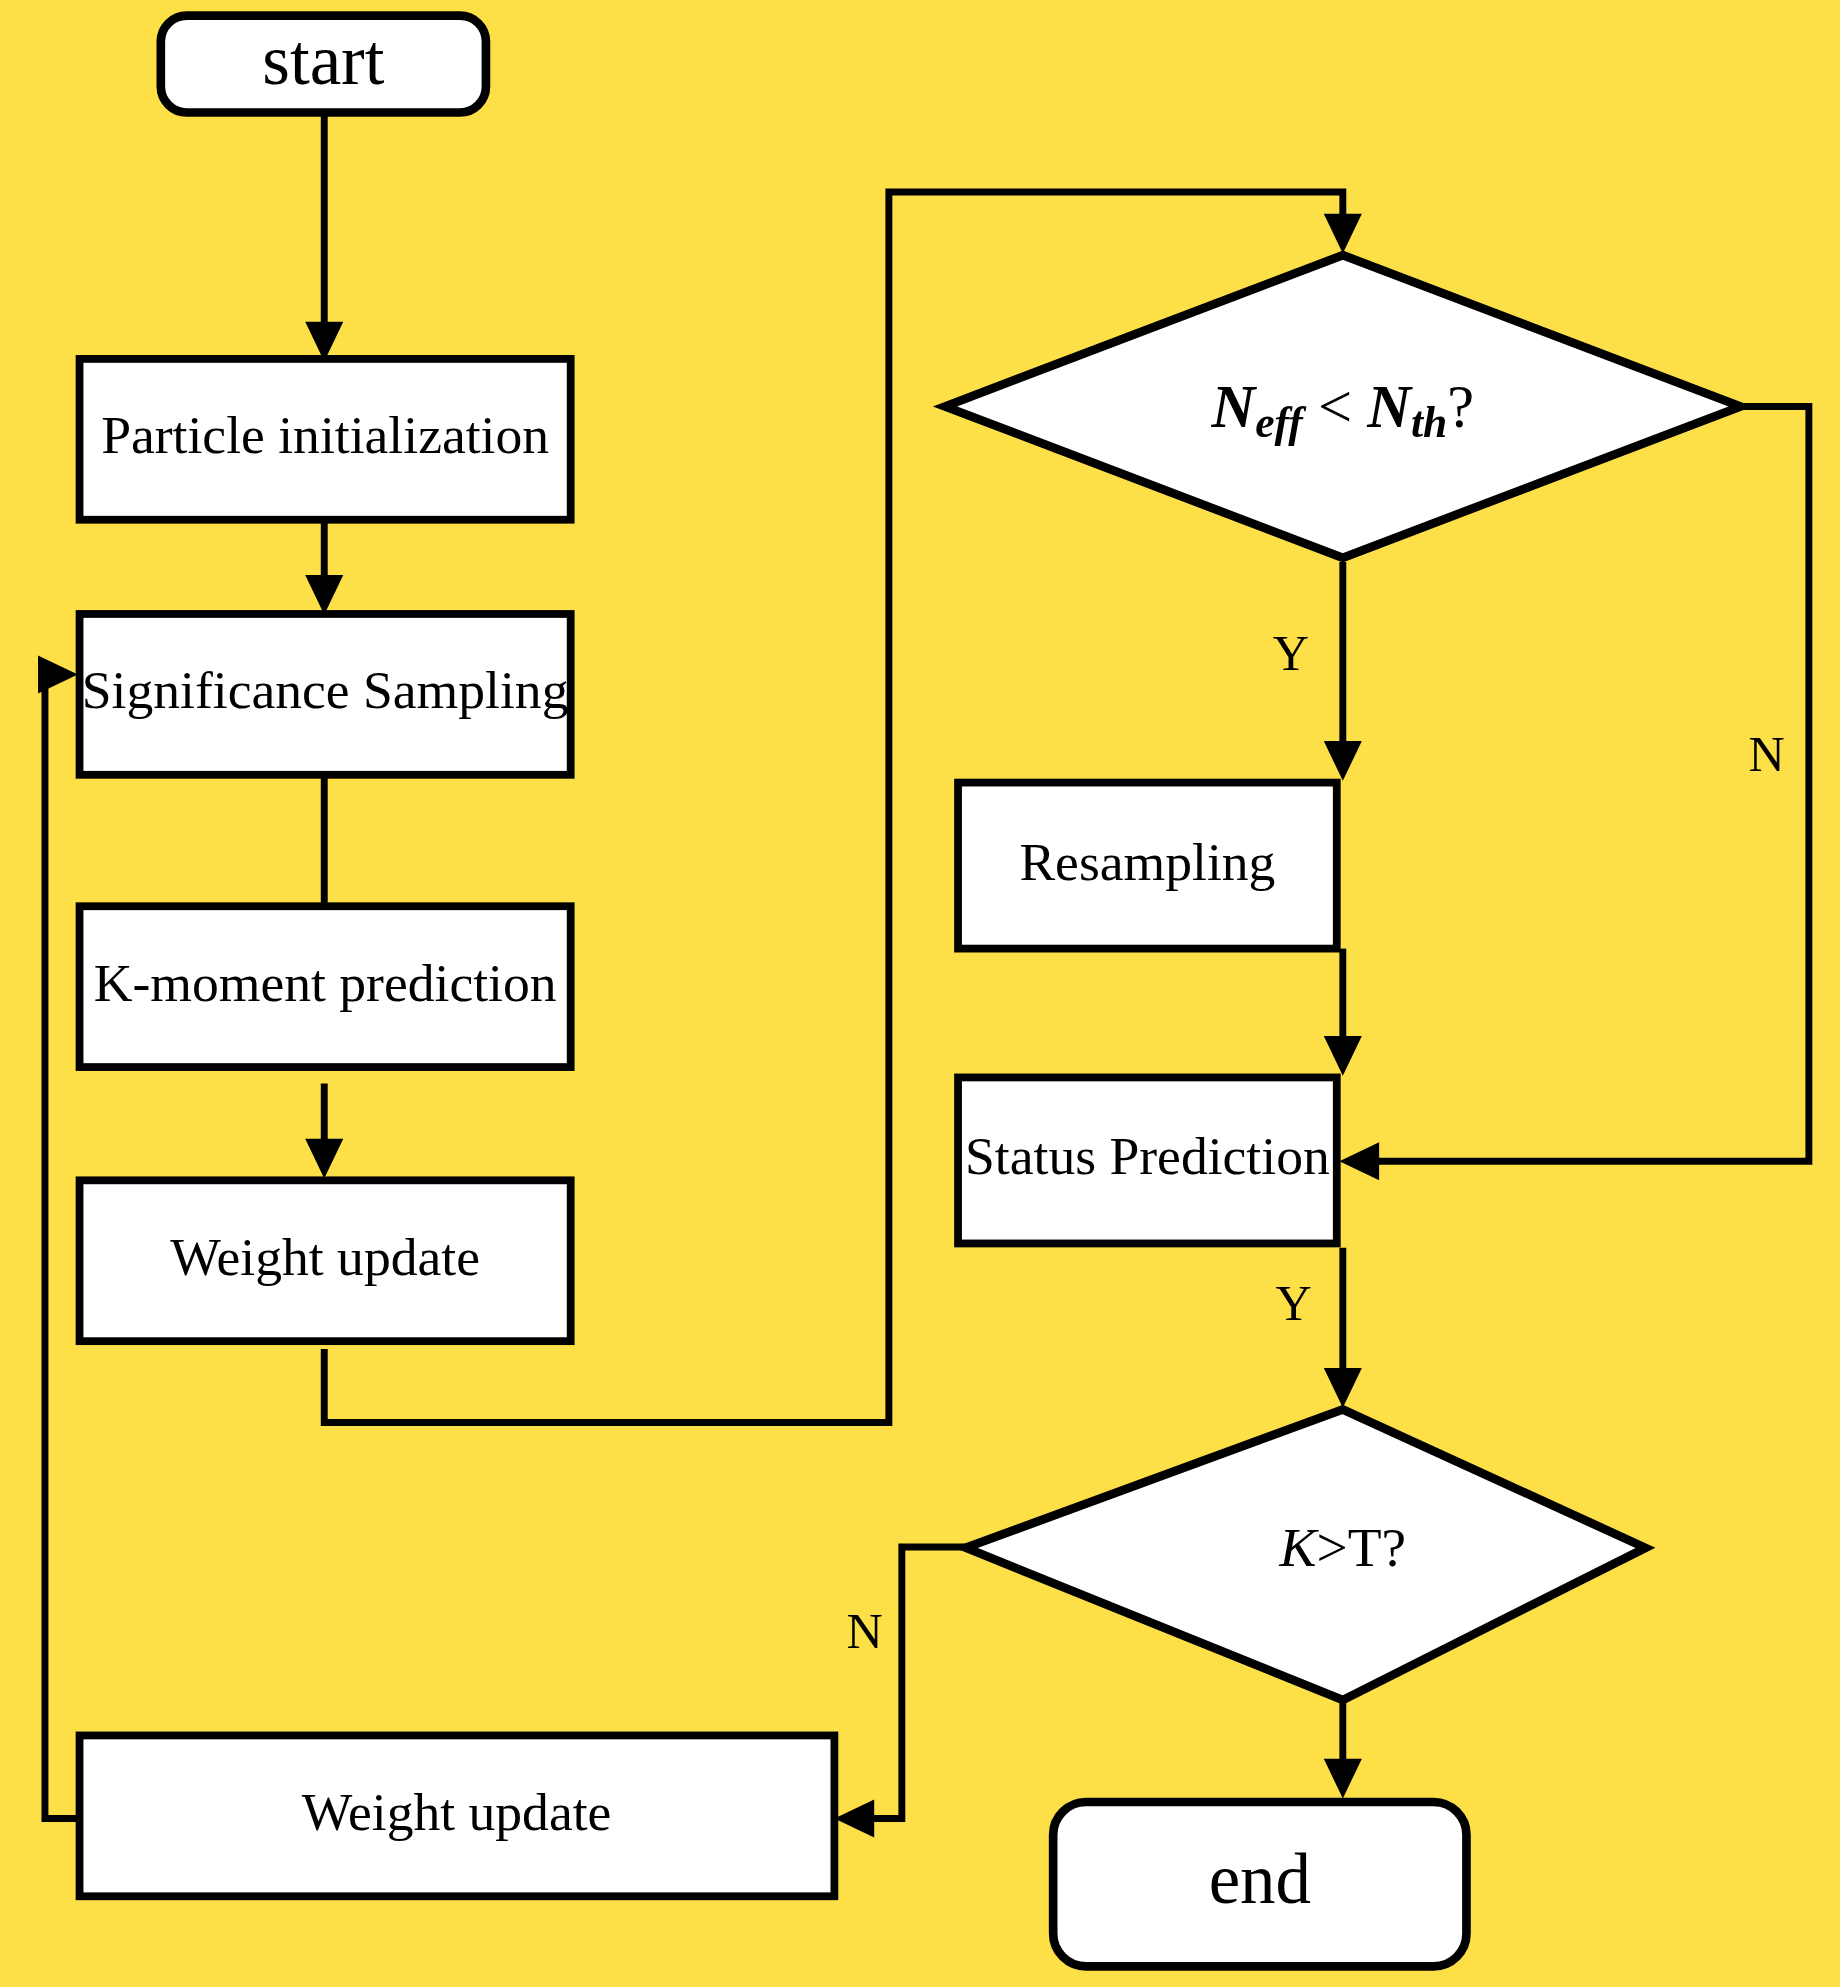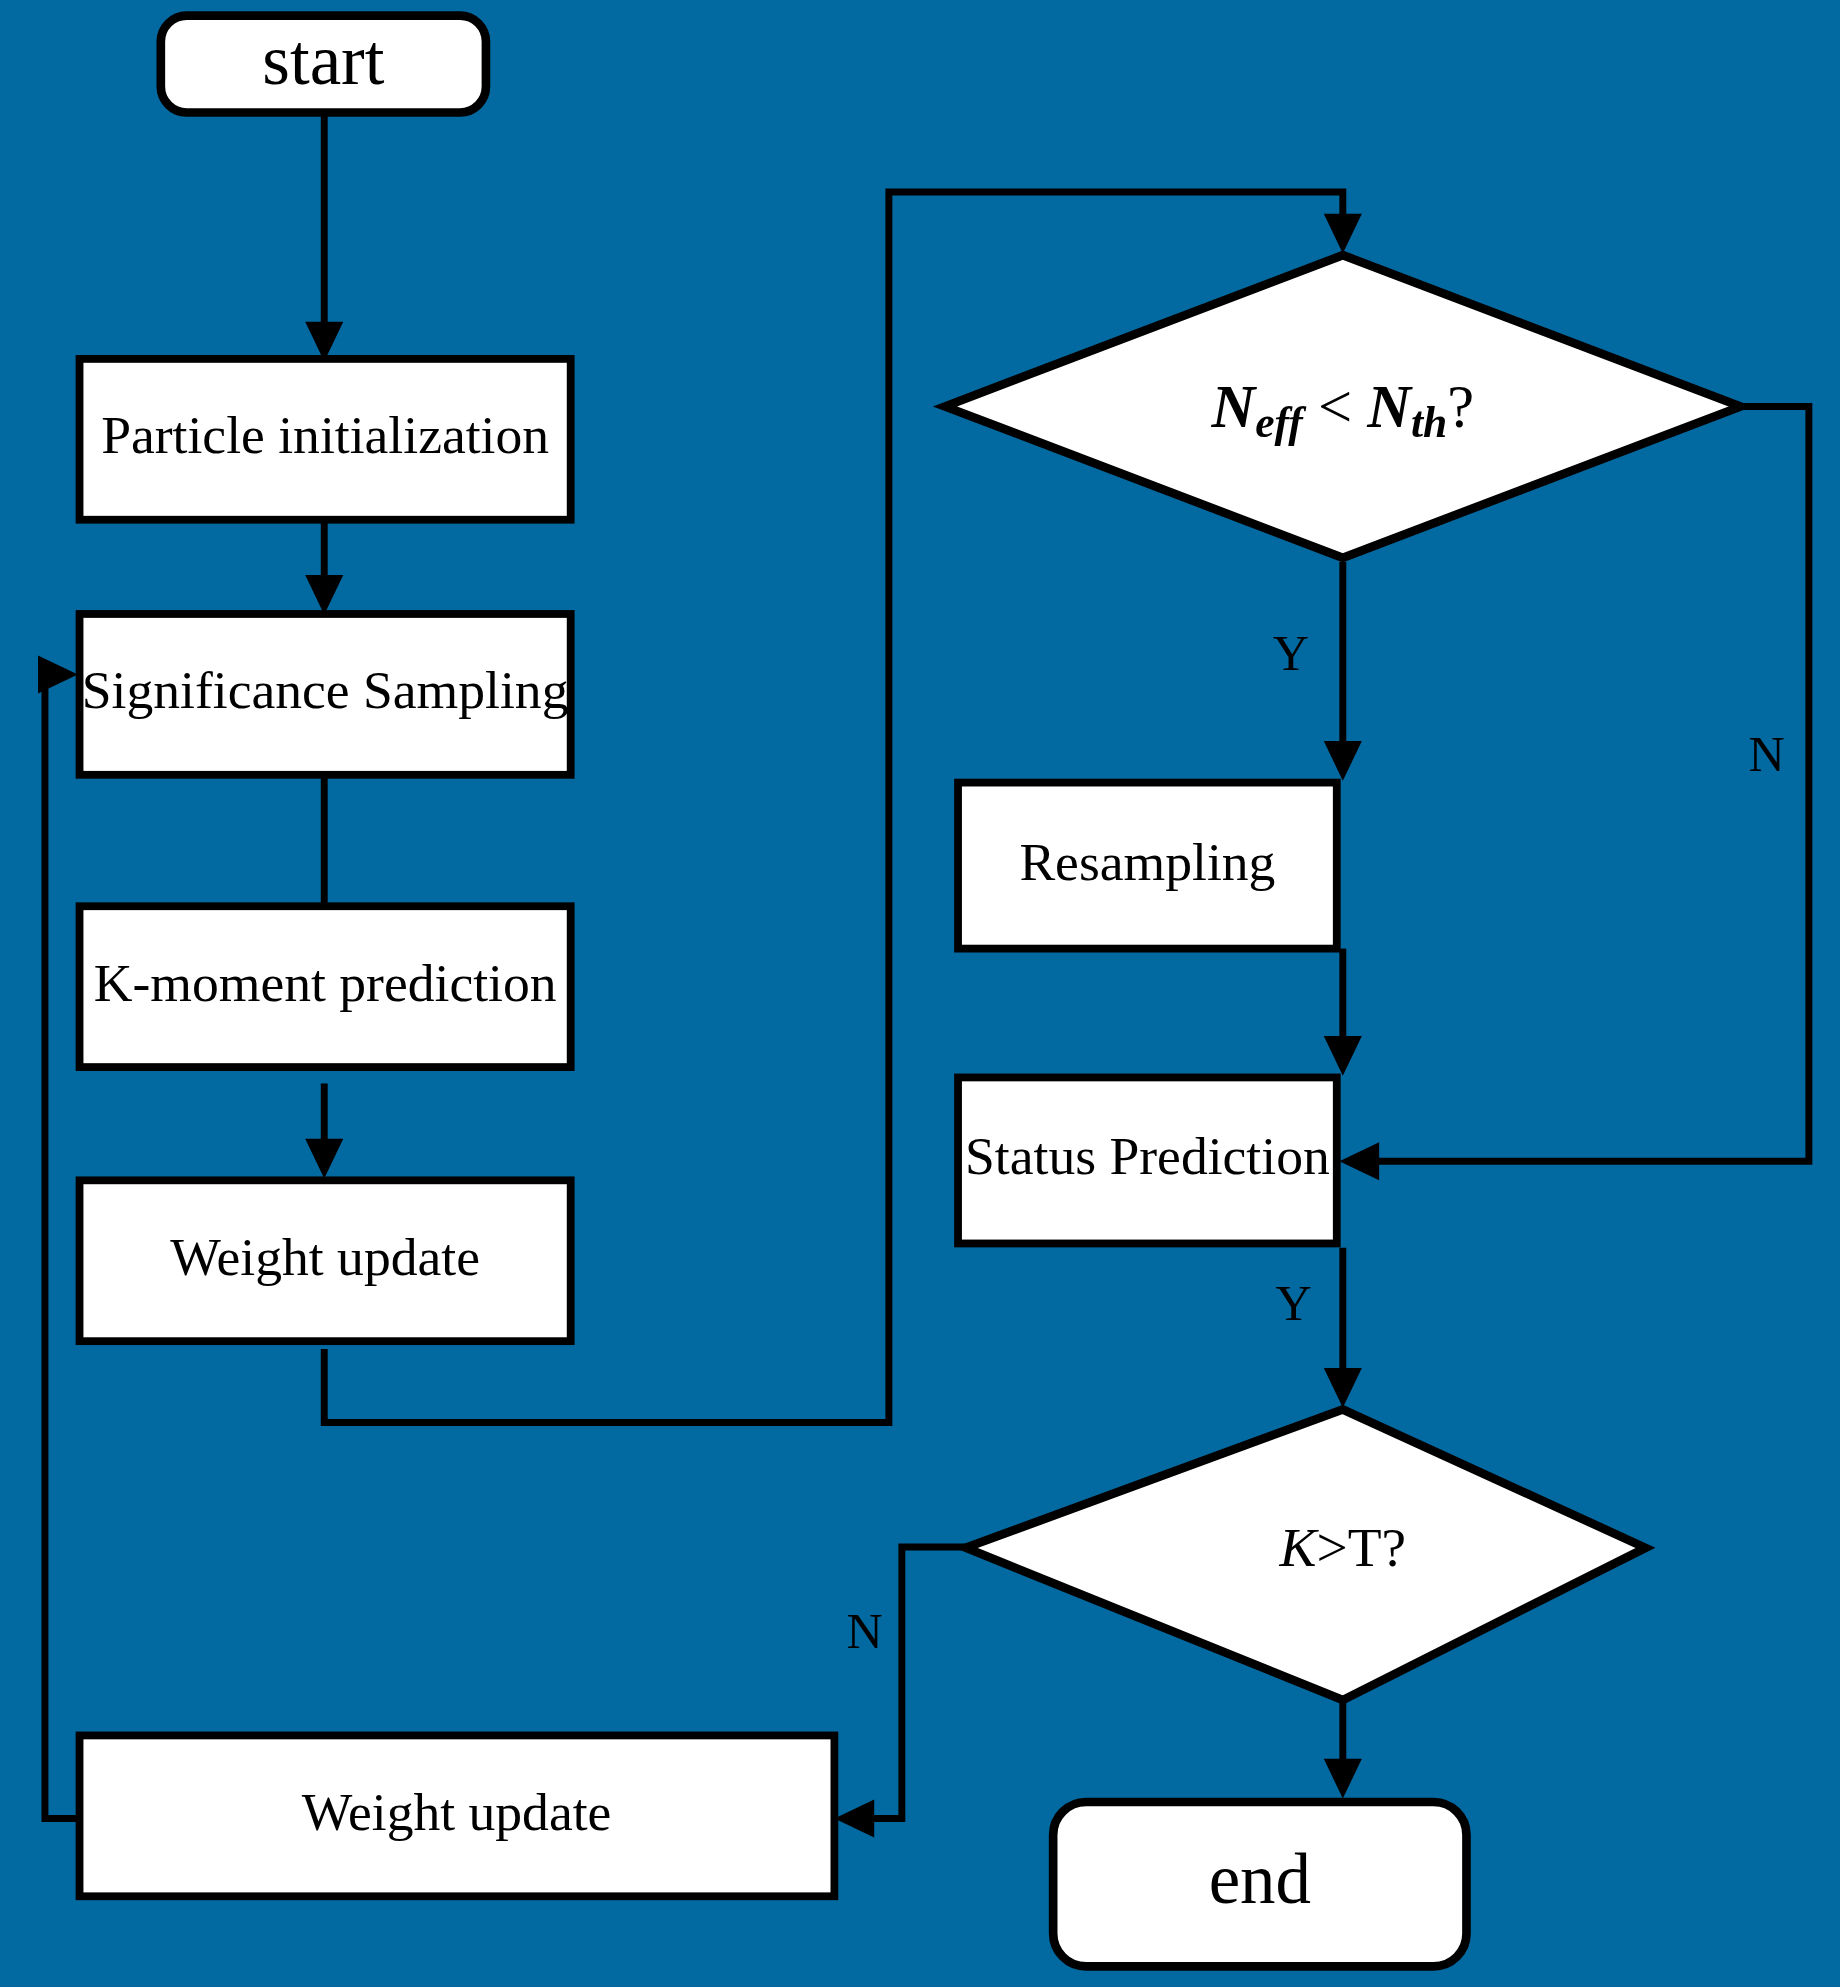--- a/index.html
+++ b/index.html
@@ -4,21 +4,21 @@
 <style>
   html, body {
     margin: 0;
     padding: 0;
     background: #ffffff;
   }
   #canvas-wrap {
     position: relative;
     width: 1840px;
     height: 1988px;
-    background: #0369a1;
+    background: #fde047;
     overflow: hidden;
   }
   svg#flowchart {
     display: block;
     width: 1840px;
     height: 1988px;
   }
   .node-shape {
     fill: #ffffff;
     stroke: #000000;

